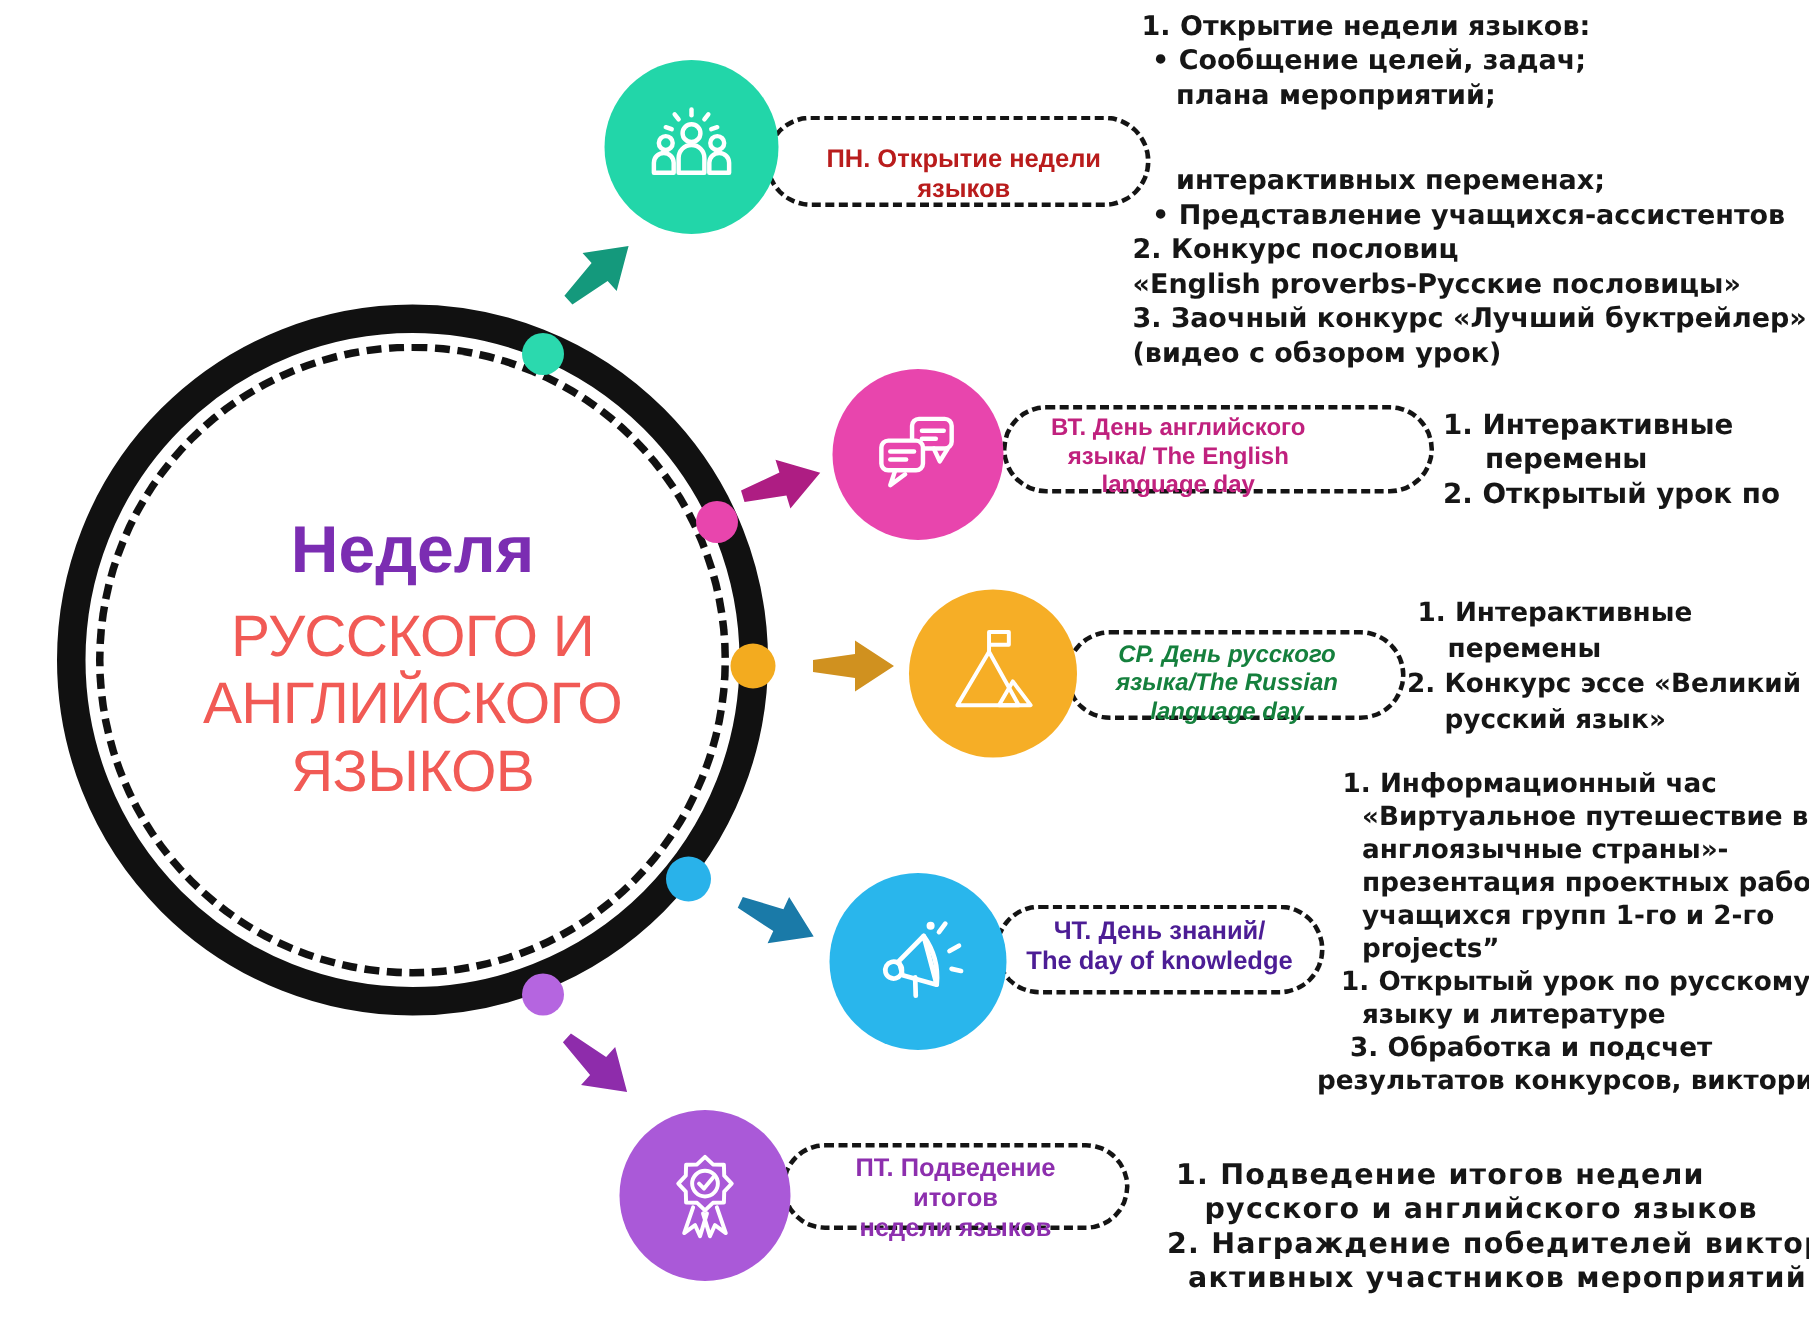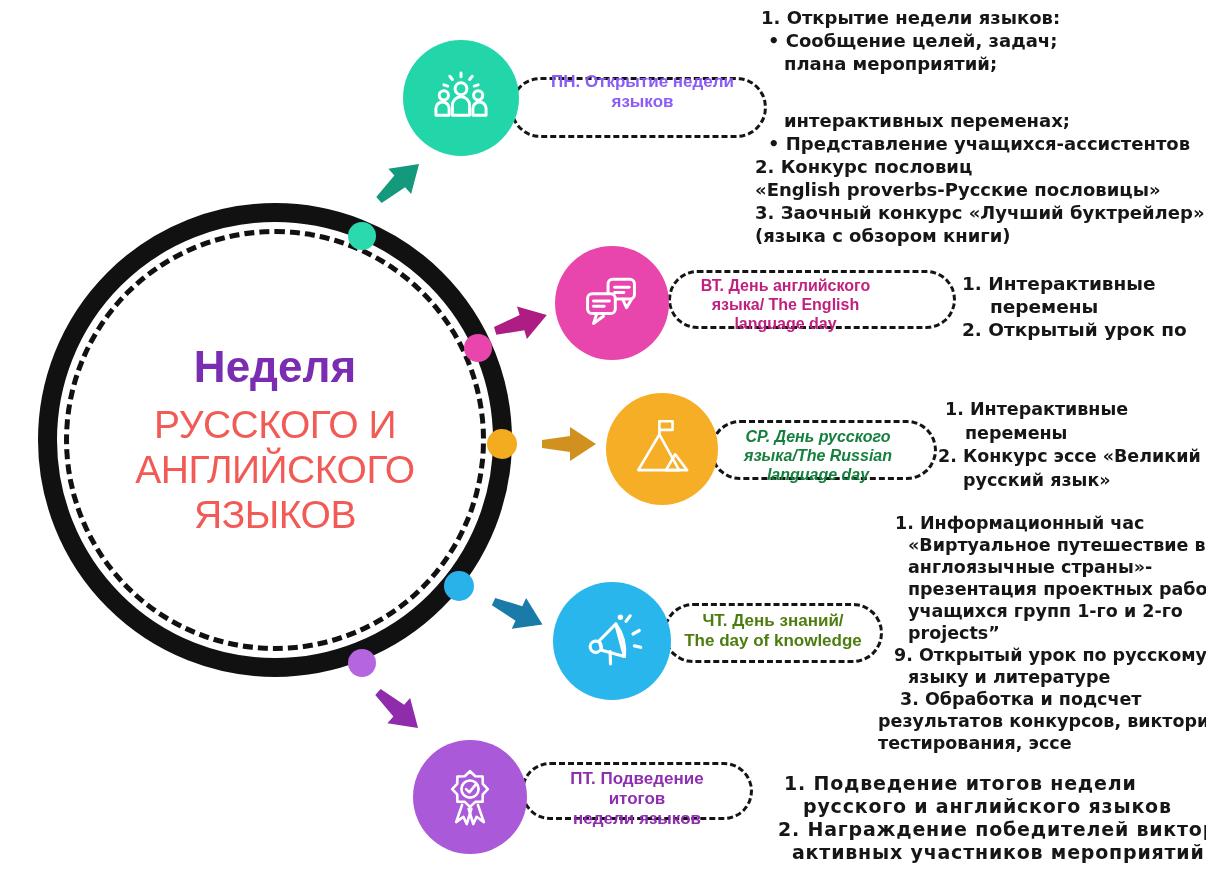--- a/index.html
+++ b/index.html
@@ -41,21 +41,21 @@
 <div class="canvas">
 
   <div class="ring-outer"></div>
   <div class="ring-dashed"></div>
   <div class="center-title" style="color: rgb(123, 45, 178);">Неделя</div>
   <div class="center-subtitle" style="color: rgb(241, 90, 85);">РУССКОГО И
 АНГЛИЙСКОГО
 ЯЗЫКОВ</div>
 
   <div class="pill" style="left:510px;top:77px;width:257px;height:61px;"></div>
-  <div class="node-label" style="left: 535px; top: 72px; width: 215px; color: #8b5cf6;">ПН. Открытие недели
+  <div class="node-label" style="left: 535px; top: 96px; width: 215px; color: #b91c1c;">ПН. Открытие недели
 языков</div>
   <div class="dot" style="left: 348px; top: 222px; width: 28px; height: 28px; background-color: rgb(43, 217, 174);"></div>
   <div class="arrow" style="left:370px;top:162px;transform:rotate(-42deg);">
     <svg width="58" height="40" viewBox="0 0 58 40">
       <polygon points="2,16 30,12 30,3 56,20 30,37 30,28 2,24" style="fill: rgb(20, 153, 124);"></polygon>
     </svg>
   </div>
   <div class="node-circle" style="left: 403px; top: 40px; width: 116px; height: 116px; background-color: rgb(34, 214, 169);">
     <span>
       <svg width="66" height="66" viewBox="0 0 100 100" fill="none" stroke="#fff" stroke-width="4.5" stroke-linecap="round" stroke-linejoin="round">
@@ -113,21 +113,21 @@
     <span>
       <svg width="66" height="66" viewBox="0 0 100 100" fill="none" stroke="#fff" stroke-width="4" stroke-linecap="round" stroke-linejoin="round">
         <path d="M14 82 L46 28 L76 82 Z"></path>
         <path d="M56 82 L70 58 L88 82 Z"></path>
         <path d="M46 28 V8 h20 v13 h-20"></path>
       </svg>
     </span>
   </div>
 
   <div class="pill" style="left:663px;top:603px;width:220px;height:60px;"></div>
-  <div class="node-label" style="left: 678px; top: 611px; width: 190px; color: #4d7c0f;">ЧТ. День знаний/
+  <div class="node-label" style="left: 678px; top: 611px; width: 190px; color: #4c1d95;">ЧТ. День знаний/
 The day of knowledge</div>
   <div class="dot" style="left: 444px; top: 571px; width: 30px; height: 30px; background-color: rgb(41, 178, 234);"></div>
   <div class="arrow" style="left:489px;top:593px;transform:rotate(25deg);">
     <svg width="58" height="40" viewBox="0 0 58 40">
       <polygon points="2,16 30,12 30,3 56,20 30,37 30,28 2,24" style="fill: rgb(26, 122, 168);"></polygon>
     </svg>
   </div>
   <div class="node-circle" style="left: 553px; top: 582px; width: 118px; height: 118px; background-color: rgb(41, 182, 236);">
     <span>
       <svg width="70" height="70" viewBox="0 0 100 100" fill="none" stroke="#fff" stroke-width="4.5" stroke-linecap="round" stroke-linejoin="round">
@@ -168,45 +168,44 @@
 
   <div class="tblock tb-pn">
       <div class="tline" style="padding-left: 6px;">1. Открытие недели языков:</div>
       <div class="tline" style="padding-left: 13px;">•  Сообщение целей, задач;</div>
       <div class="tline" style="padding-left: 29px;">плана мероприятий;</div>
       <div class="tline" style="padding-left: 29px; margin-top: 34px;">интерактивных переменах;</div>
       <div class="tline" style="padding-left: 13px;">•  Представление учащихся-ассистентов</div>
       <div class="tline">2. Конкурс пословиц</div>
       <div class="tline">«English proverbs-Русские пословицы»</div>
       <div class="tline">3. Заочный конкурс «Лучший буктрейлер»</div>
-      <div class="tline">(языка с обзором книги)</div>
+      <div class="tline">(видео с обзором урок)</div>
     </div>
   <div class="tblock tb-vt">
       <div class="tline">1. Интерактивные</div>
       <div class="tline" style="padding-left: 28px;">перемены</div>
       <div class="tline">2. Открытый урок по</div>
     </div>
   <div class="tblock tb-sr">
       <div class="tline" style="padding-left: 7px;">1. Интерактивные</div>
       <div class="tline" style="padding-left: 27px;">перемены</div>
       <div class="tline">2.  Конкурс эссе «Великий</div>
       <div class="tline" style="padding-left: 25px;">русский язык»</div>
     </div>
   <div class="tblock tb-cht">
       <div class="tline" style="padding-left: 17px;">1. Информационный час</div>
       <div class="tline" style="padding-left: 30px;">«Виртуальное путешествие в</div>
       <div class="tline" style="padding-left: 30px;">англоязычные страны»-</div>
       <div class="tline" style="padding-left: 30px;">презентация проектных работ</div>
       <div class="tline" style="padding-left: 30px;">учащихся групп 1-го и 2-го</div>
       <div class="tline" style="padding-left: 30px;">projects”</div>
-      <div class="tline" style="padding-left: 16px;">9. Открытый урок по русскому</div>
+      <div class="tline" style="padding-left: 16px;">1. Открытый урок по русскому</div>
       <div class="tline" style="padding-left: 30px;">языку и литературе</div>
       <div class="tline" style="padding-left: 22px;">3. Обработка и подсчет</div>
       <div class="tline">результатов конкурсов, викторин,</div>
-      <div class="tline">тестирования, эссе</div>
     </div>
   <div class="tblock tb-pt">
       <div class="tline" style="padding-left: 6px;">1. Подведение итогов недели</div>
       <div class="tline" style="padding-left: 25px;">русского и английского языков</div>
       <div class="tline">2. Награждение победителей викторин,</div>
       <div class="tline" style="padding-left: 14px;">активных участников мероприятий</div>
     </div>
 
 </div>
 

